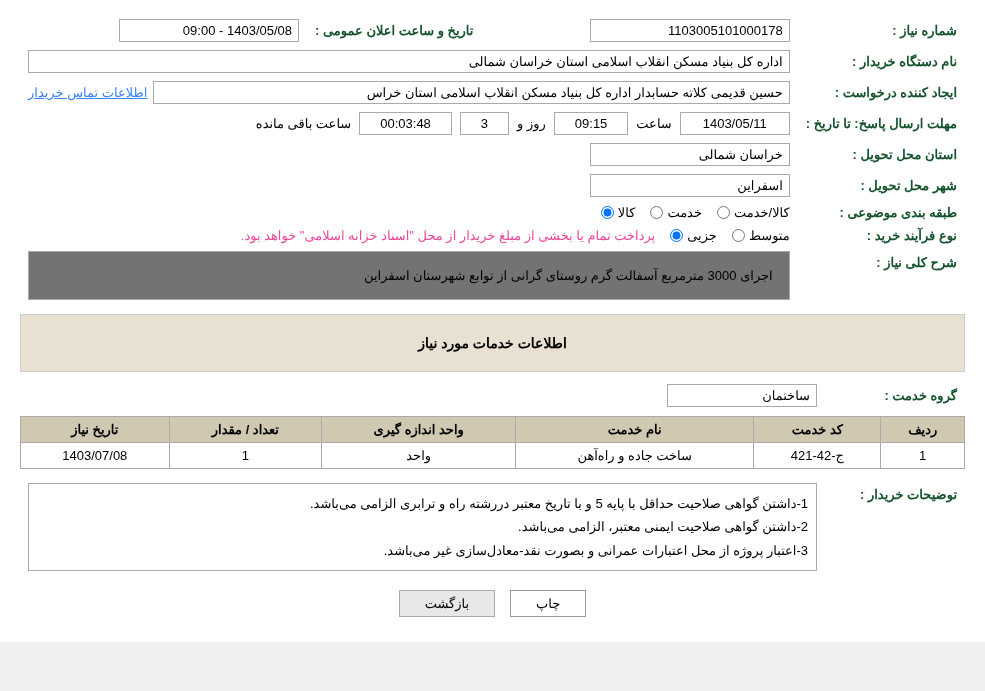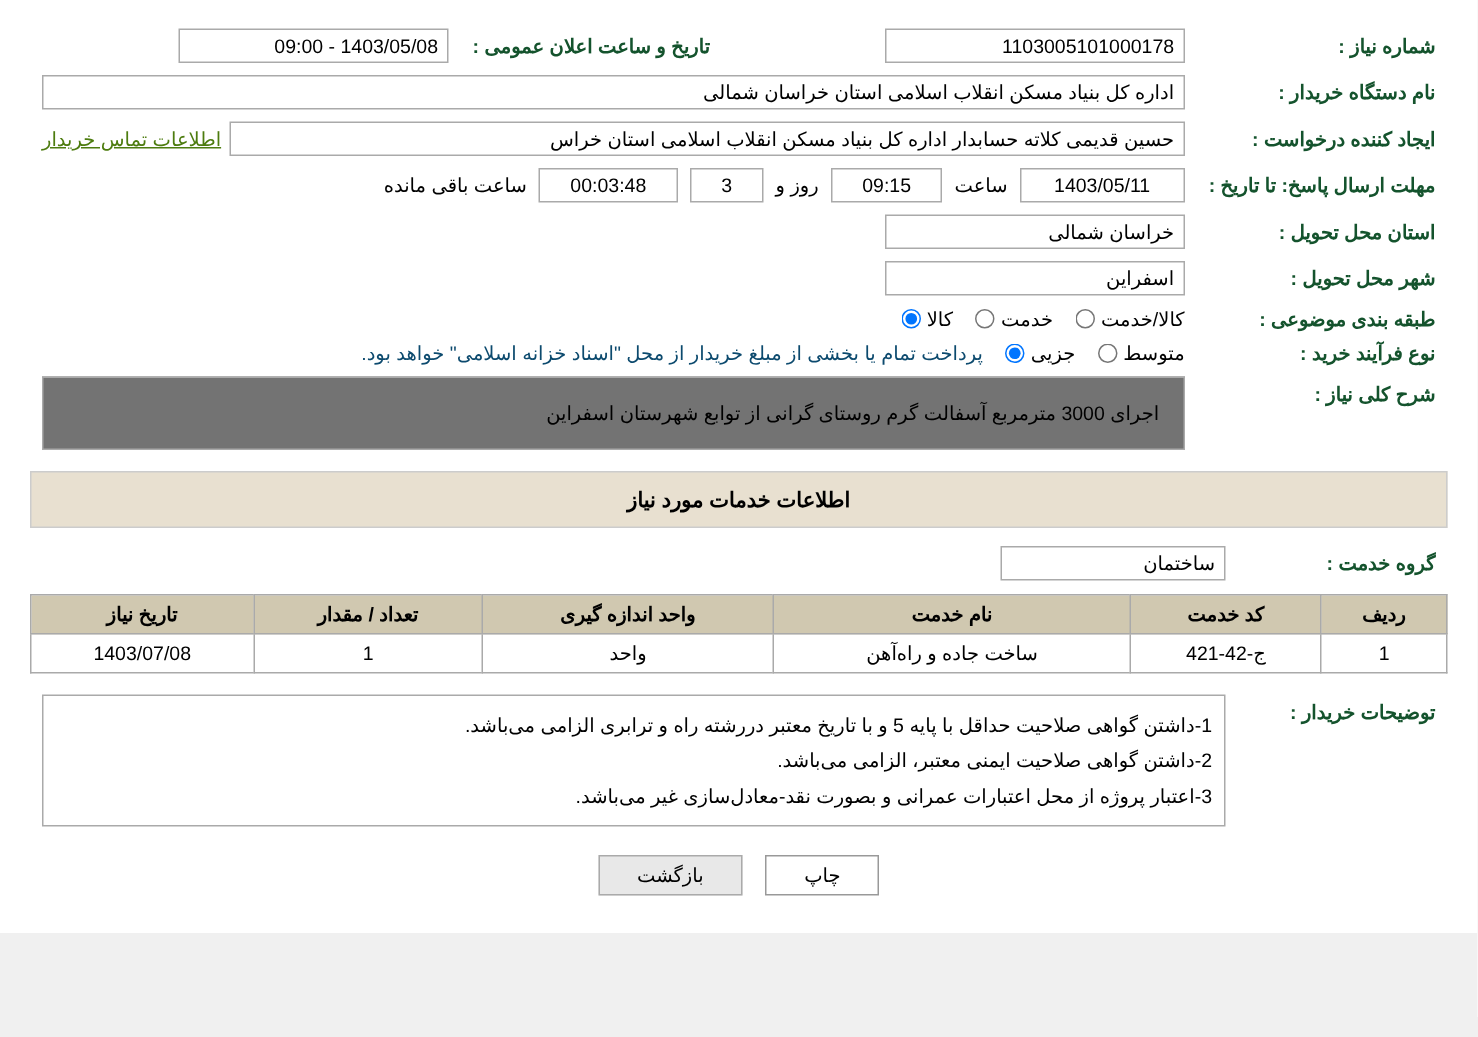--- a/index.html
+++ b/index.html
@@ -23,21 +23,21 @@
       font-weight: bold;
     }
     .content {
       padding: 15px 20px;
     }
     .section-title {
       background: #e8e0d0;
       border: 1px solid #ccc;
       text-align: center;
       font-weight: bold;
-      padding: 10px;
+      padding: 20px;
       margin: 10px 0 8px 0;
       font-size: 14px;
     }
     .label-cell {
       text-align: right;
       font-weight: bold;
       white-space: nowrap;
       color: #14532d;
       width: 140px;
     }
@@ -50,21 +50,21 @@
       text-align: right;
     }
     .wide-value-box {
       border: 1px solid #aaa;
       background: #fff;
       padding: 3px 6px;
       width: 100%;
       text-align: right;
     }
     .link-text {
-      color: #4d7c0f;
+      color: #3b82f6;
       text-decoration: underline;
       cursor: pointer;
     }
     .small-box {
       border: 1px solid #aaa;
       background: #fff;
       padding: 3px 20px;
       display: inline-block;
       text-align: center;
     }
@@ -237,21 +237,21 @@
             <div class="radio-group">
               <div class="radio-item">
                 <span>متوسط</span>
                 <input type="radio" name="purchase_type" style="">
               </div>
               <div class="radio-item">
                 <span>جزیی</span>
                 <input type="radio" name="purchase_type" checked="" style="">
               </div>
             </div>
-            <span style="color:#0c4a6e;">پرداخت تمام یا بخشی از مبلغ خریدار از محل "اسناد خزانه اسلامی" خواهد بود.</span>
+            <span style="color:#ec4899;">پرداخت تمام یا بخشی از مبلغ خریدار از محل "اسناد خزانه اسلامی" خواهد بود.</span>
           </div>
         </td>
       </tr>
 
       <tr>
         <td class="label-cell" style="vertical-align:top; padding-top:8px;">شرح کلی نیاز :</td>
         <td colspan="3">
           <div class="description-box">اجرای 3000 مترمربع آسفالت گرم روستای گرانی از توابع شهرستان اسفراین</div>
         </td>
       </tr>

